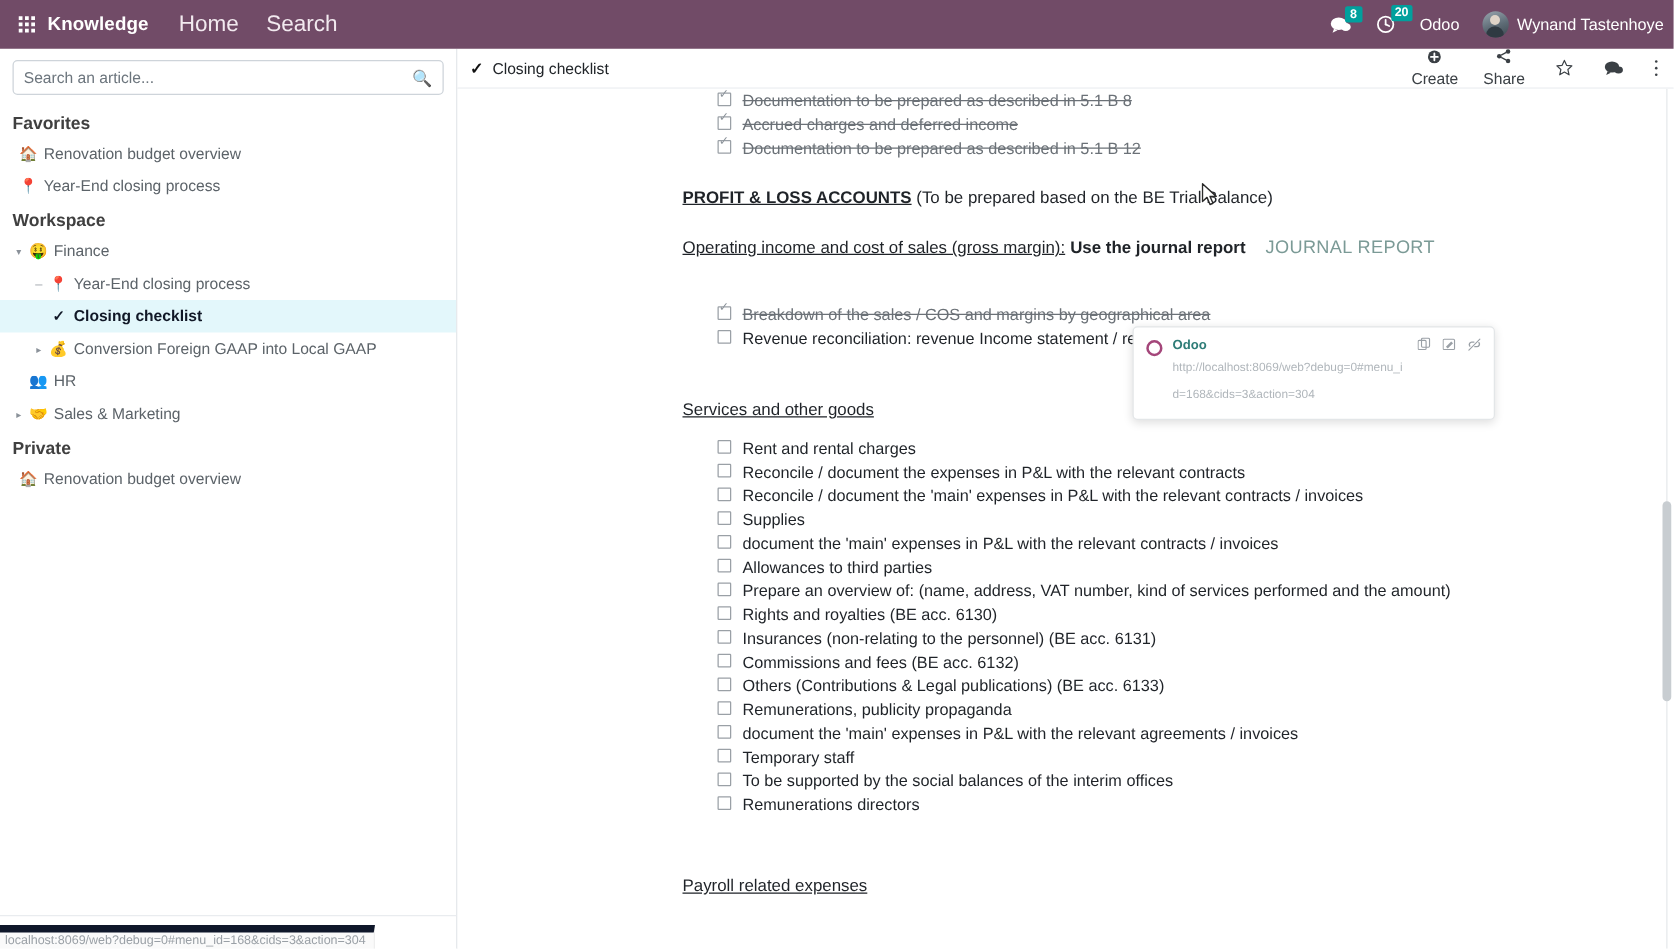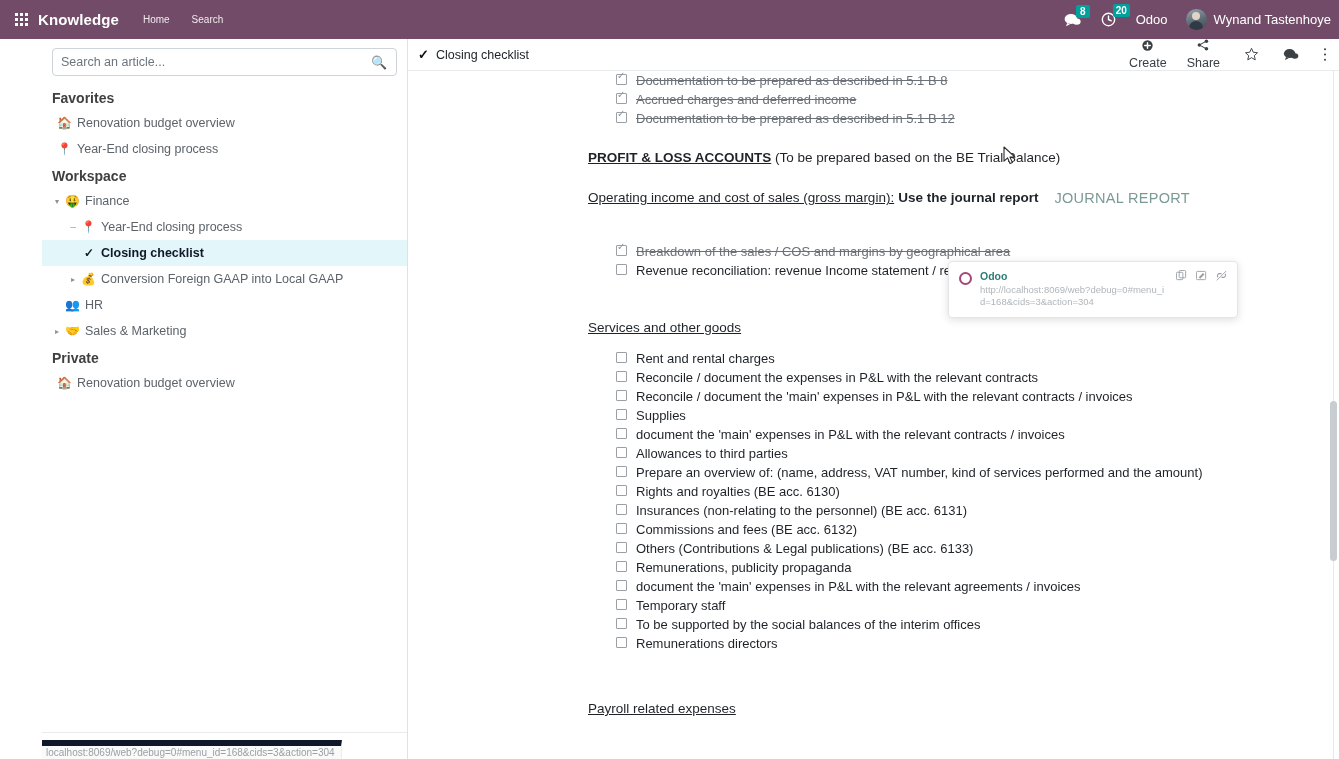--- a/index.html
+++ b/index.html
@@ -27,21 +27,21 @@
   }
   .apps-grid .g {
     display: grid; grid-template-columns: repeat(3, 3px); grid-gap: 2px;
   }
   .apps-grid .g i { width: 3px; height: 3px; background: #ffffff; display: block; }
   .brand {
     font-size: 15px; font-weight: bold; letter-spacing: .1px;
     margin-right: 24px; cursor: pointer; color: #fff;
   }
   .nav-link {
-    font-size: 10px; margin-right: 22px; color: #f2e9ef; cursor: pointer;
+    font-size: 18px; margin-right: 22px; color: #f2e9ef; cursor: pointer;
   }
   .nav-right { margin-left: auto; display: flex; align-items: center; padding-right: 8px; }
   .nav-icon-wrap { position: relative; margin-right: 20px; cursor: pointer; display:flex; align-items:center;}
   .badge {
     position: absolute; top: -8px; left: 12px;
     background: #00A09D; color: #fff; font-size: 10px; font-weight: bold;
     border-radius: 2px; padding: 0px 3px; line-height: 13px; min-width: 14px; text-align: center;
   }
   .nav-user { font-size: 13px; margin-right: 18px; cursor: pointer; color: #fff;}
   .avatar {
@@ -63,21 +63,20 @@
   
   .shell { display: flex; height: 720px; width: 1339px; }
 
   
   .sidebar {
     width: 366px; flex: 0 0 366px;
     background: #ffffff;
     border-right: 1px solid #dee2e6;
     display: flex; flex-direction: column;
     position: relative;
-    margin-left: 42px;
   }
   .search-row { padding: 9px 10px 4px 10px; }
   .search-box {
     display: flex; align-items: center;
     border: 1px solid #ced4da; border-radius: 4px;
     height: 28px; padding: 0 8px; background: #fff;
   }
   .search-box input {
     border: 0; outline: 0; flex: 1; font-size: 12.5px;
     font-family: "Liberation Sans", sans-serif; color: #495057; background: transparent;
@@ -183,21 +182,21 @@
     display: flex; align-items: flex-start;
     width: 290px;
     z-index: 30;
   }
   .pop-favicon {
     width: 13px; height: 13px; border-radius: 50%;
     border: 2px solid #a4467a; margin-right: 8px; margin-top: 2px; flex: 0 0 13px;
   }
   .pop-body { flex: 1; min-width:0; }
   .pop-title { font-size: 10.5px; font-weight: bold; color: #2f7d78; margin-bottom: 2px; }
-  .pop-url { font-size: 9.5px; color: #b0b6bb; line-height: 12px; word-break: break-all; }
+  .pop-url { font-size: 9.5px; color: #b0b6bb; line-height: 21px; word-break: break-all; }
   .pop-actions { display: flex; gap: 9px; margin-left: 8px; color: #9aa0a6; font-size: 11px; }
   .pop-actions span { cursor: pointer; }
 
   .cursor {
     position: absolute; width: 0; height: 0; z-index: 35;
     pointer-events: none;
   }
   .cursor svg { display: block; }
 
   

